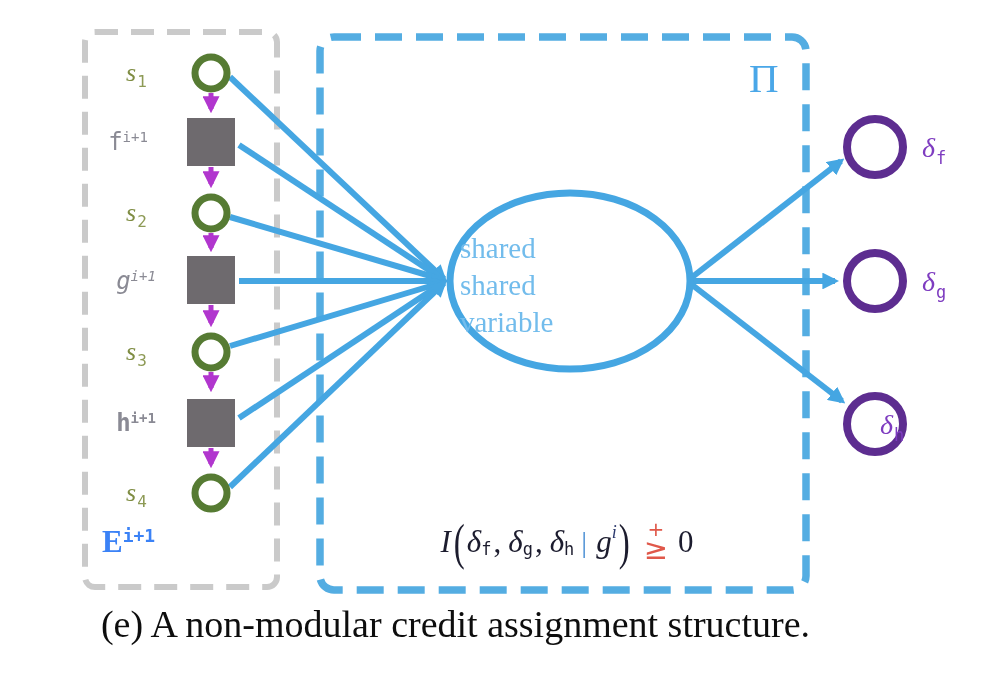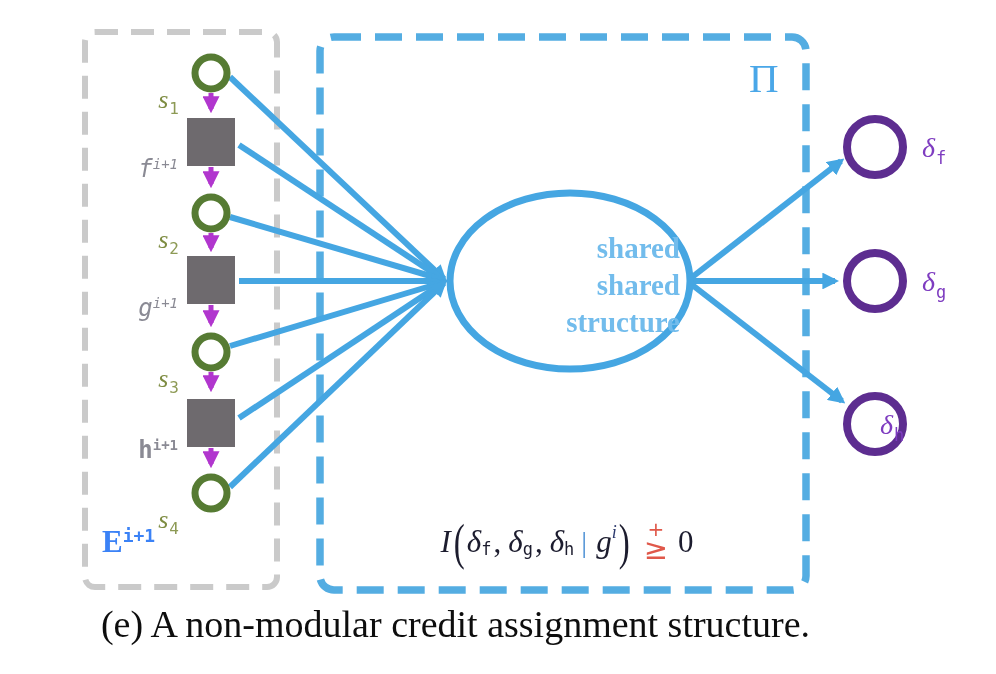--- a/index.html
+++ b/index.html
@@ -1,32 +1,32 @@
 <!DOCTYPE html>
 <html><head>
 <meta charset="utf-8">
 <style>
   html,body{margin:0;padding:0;background:#ffffff;}
   .figure{position:relative;width:996px;height:674px;background:#ffffff;overflow:hidden;
           font-family:"Liberation Serif",serif;}
   .lbl{position:absolute;white-space:nowrap;}
   .vcenter{transform:translateY(-50%);text-align:center;}
   
-  .node-label-col{width:84px;text-align:right;margin-top:27px;}
+  .node-label-col{width:84px;}
   .s-label{color:#7e8c42;font-style:italic;font-size:26px;}
   .s-label .sub{font-size:16px;font-style:normal;font-family:"DejaVu Sans Mono",monospace;
                 position:relative;top:6px;left:1px;color:#8d9a55;}
   .fn-label{color:#8a8a94;font-family:"DejaVu Sans Mono",monospace;font-size:24px;}
   .fn-label .sup{font-size:14px;position:relative;top:-8px;}
   .E-label{color:#3b82f6;font-weight:bold;font-size:31px;}
   .E-label .sup{font-size:18px;position:relative;top:-10px;font-family:"DejaVu Sans Mono",monospace;font-weight:bold;}
   
   .pi-label{color:#4aa7e8;font-size:41px;}
-  .ellipse-text{position:absolute;left:460px;top:230px;width:220px;text-align:right;
-                color:#72bcec;font-size:29px;line-height:37px;font-weight:bold;}
+  .ellipse-text{position:absolute;left:460px;top:230px;width:220px;text-align:left;
+                color:#72bcec;font-size:29px;line-height:37px;}
   
   .delta-label{color:#7e3cc0;font-style:italic;font-size:28px;}
   .delta-label .sub{font-size:17px;font-style:normal;font-family:"DejaVu Sans Mono",monospace;
                     position:relative;top:7px;left:1px;}
   
   .formula{position:absolute;left:567px;top:542px;transform:translate(-50%,-50%);
            display:flex;align-items:center;color:#1c1c2e;font-size:31px;white-space:nowrap;}
   .formula .func{font-style:italic;margin-right:1px;}
   .formula .paren{display:inline-block;transform:scaleY(1.55);font-size:33px;font-weight:400;margin:0 2px;}
   .formula .delta{font-style:italic;}
@@ -104,35 +104,35 @@
     </g>
 
     <g fill="#ffffff" stroke="#5d2d90" stroke-width="8">
       <circle cx="875" cy="147" r="28"></circle>
       <circle cx="875" cy="281" r="28"></circle>
       <circle cx="875" cy="424" r="28"></circle>
     </g>
   </svg>
 
   <div class="lbl vcenter node-label-col s-label" style="left:94px;top:73px;"><span>s</span><span class="sub">1</span></div>
-  <div class="lbl vcenter node-label-col fn-label" style="left:94px;top:142px;font-style:italic;"><span>f</span><span class="sup">i+1</span></div>
+  <div class="lbl vcenter node-label-col fn-label" style="left:86px;top:142px;"><span>f</span><span class="sup">i+1</span></div>
   <div class="lbl vcenter node-label-col s-label" style="left:94px;top:213px;"><span>s</span><span class="sub">2</span></div>
   <div class="lbl vcenter node-label-col fn-label" style="left:94px;top:281px;font-style:italic;"><span>g</span><span class="sup">i+1</span></div>
   <div class="lbl vcenter node-label-col s-label" style="left:94px;top:352px;"><span>s</span><span class="sub">3</span></div>
   <div class="lbl vcenter node-label-col fn-label" style="left:94px;top:423px;font-weight:bold;"><span>h</span><span class="sup">i+1</span></div>
   <div class="lbl vcenter node-label-col s-label" style="left:94px;top:493px;"><span>s</span><span class="sub">4</span></div>
 
   <div class="lbl E-label" style="left:102px;top:524px;"><span>E</span><span class="sup">i+1</span></div>
 
   <div class="lbl pi-label" style="left:749px;top:54px;">Π</div>
 
   <div class="ellipse-text">
     <div>shared</div>
     <div>shared</div>
-    <div>structure</div>
+    <div>variable</div>
   </div>
 
   <div class="formula">
     <span class="func">I</span>
       <span class="paren">(</span>
       <span class="delta">δ</span>
       <span class="sub-tt">f</span>
       <span class="comma">,</span>
       <span class="delta">δ</span>
       <span class="sub-tt">g</span>

